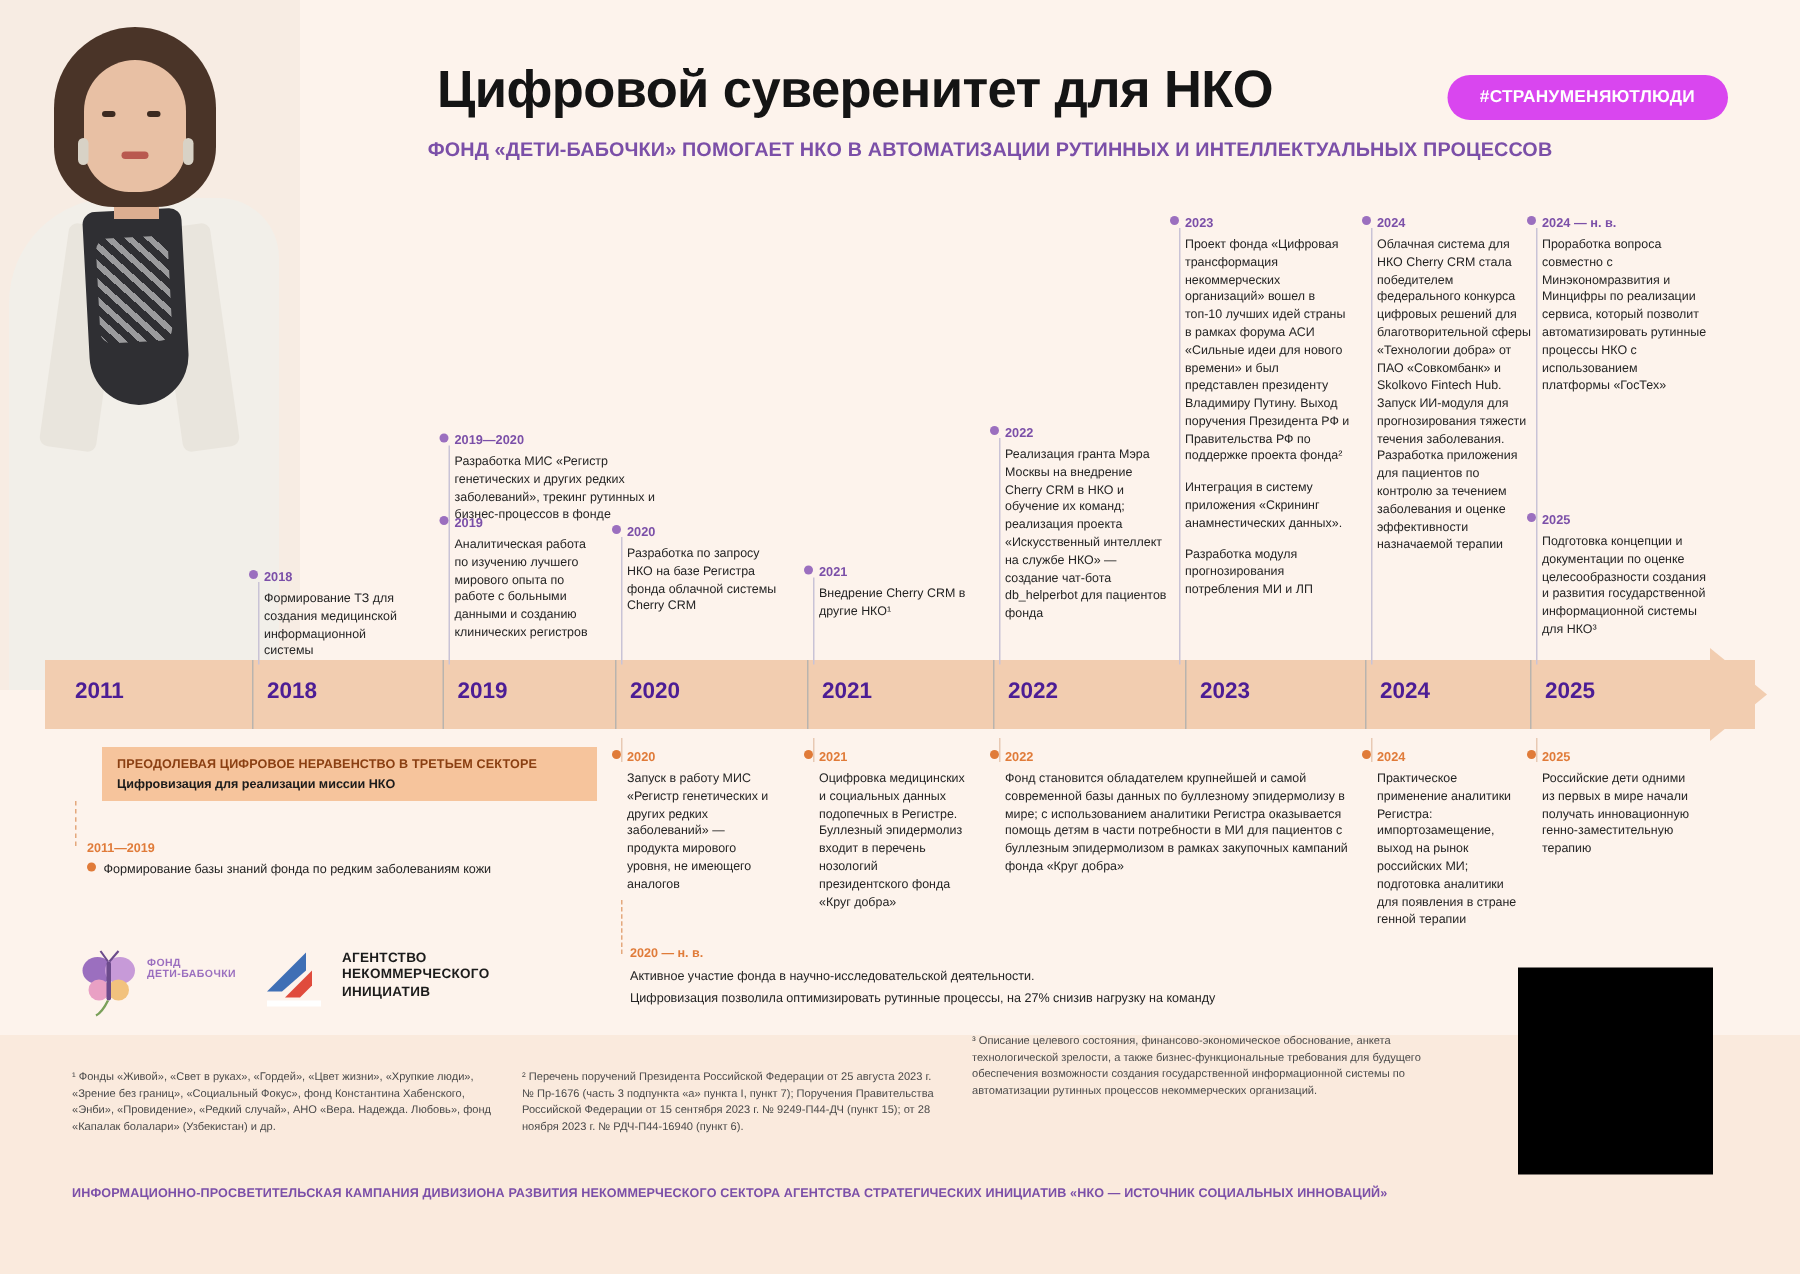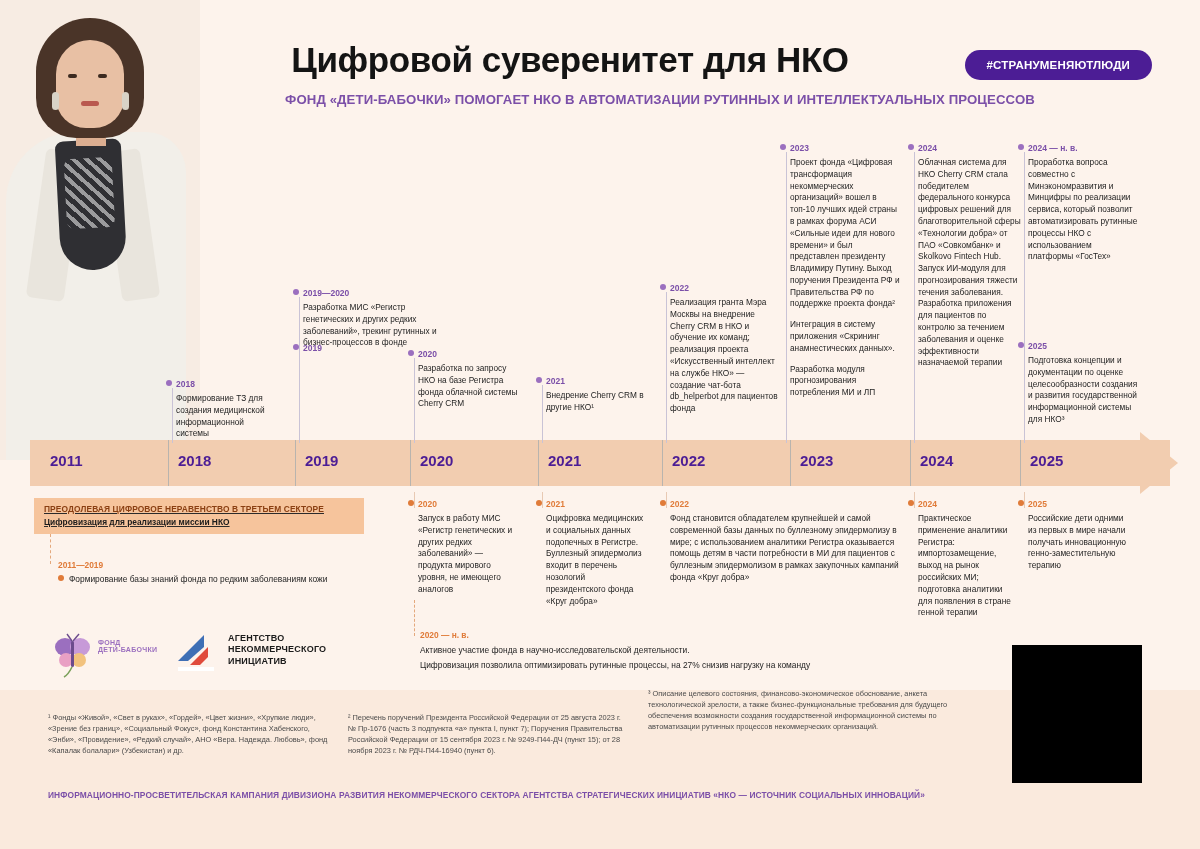--- a/index.html
+++ b/index.html
@@ -18,21 +18,21 @@
     position: absolute; left: 0; top: 0; width: 1200px; height: 132px;
     background: #fdf3ec;
   }
   .title {
     position: absolute; left: 190px; top: 40px; width: 760px;
     font-size: 35px; font-weight: bold; letter-spacing: -0.4px;
     color: #141414; text-align: center;
   }
   .hashtag-pill {
     position: absolute; right: 48px; top: 50px;
-    background: #4c1d95; color: #ffffff;
+    background: #d946ef; color: #ffffff;
     font-size: 11.5px; font-weight: bold; letter-spacing: .2px;
     padding: 9px 22px; border-radius: 16px;
   }
   .subtitle-band {
     position: absolute; left: 150px; top: 92px; width: 1020px; height: 30px;
   }
   .subtitle {
     font-size: 13.2px; font-weight: bold; color: #7b4fa8; letter-spacing: .1px;
     text-align: center;
   }
@@ -135,22 +135,22 @@
     position: absolute; font-size: 8.3px; line-height: 1.42; color: #242424;
   }
   .bot-card .yr { font-size: 8.5px; font-weight: bold; color: #e07b39; margin-bottom: 3px; }
   .dot-o {
     position: absolute; width: 6px; height: 6px; border-radius: 50%;
     background: #e07b39; left: -10px; top: 2px;
   }
 
   
   .banner {
-    position: absolute; left: 34px; top: 498px; width: 330px; height: 36px;
-    background: #f6c49c; padding: 6px 10px; text-decoration: underline;
+    position: absolute; left: 68px; top: 498px; width: 330px; height: 36px;
+    background: #f6c49c; padding: 6px 10px;
   }
   .banner .l1 { font-size: 8.4px; font-weight: bold; color: #8a3f12; letter-spacing:.1px;}
   .banner .l2 { font-size: 8.4px; font-weight: bold; color: #1b1b1b; margin-top: 3px; }
 
   .dashed {
     position: absolute; border-left: 1px dashed #e4a87c;
   }
 
   .kb {
     position: absolute; left: 58px; top: 560px; width: 330px;
@@ -246,20 +246,21 @@
   <div class="vline" style="left:299px; top:297px; height:146px;"></div>
   <div class="top-card" style="left:303px; top:287px; width:148px;">
     <span class="dot"></span>
     <div class="yr">2019—2020</div>
     <div>Разработка МИС «Регистр генетических и других редких заболеваний», трекинг рутинных и бизнес-процессов в фонде</div>
   </div>
 
   <div class="top-card" style="left:303px; top:342px; width:98px;">
     <span class="dot"></span>
     <div class="yr">2019</div>
+    <div>Аналитическая работа по изучению лучшего мирового опыта по работе с больными данными и созданию клинических регистров</div>
   </div>
 
   <div class="vline" style="left:414px; top:358px; height:85px;"></div>
   <div class="top-card" style="left:418px; top:348px; width:100px;">
     <span class="dot"></span>
     <div class="yr">2020</div>
     <div>Разработка по запросу НКО на базе Регистра фонда облачной системы Cherry CRM</div>
   </div>
 
   <div class="vline" style="left:542px; top:385px; height:58px;"></div>

